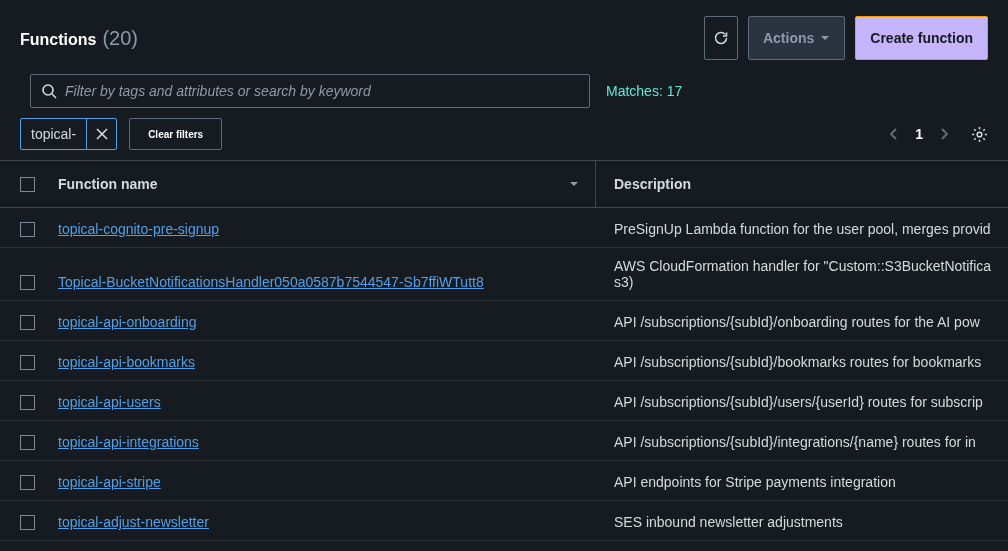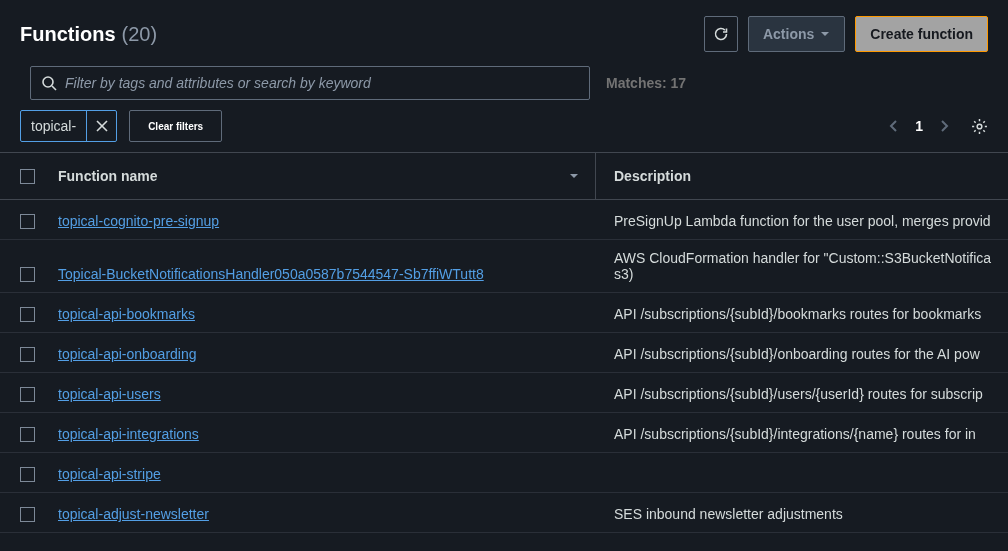--- a/index.html
+++ b/index.html
@@ -13,42 +13,42 @@
     overflow: hidden;
   }
   .container { padding: 16px 20px 0 20px; }
   .header-row {
     display: flex;
     align-items: center;
     justify-content: space-between;
     margin-bottom: 14px;
   }
   .title-group { display: flex; align-items: baseline; gap: 6px; }
-  .title { font-size: 20px; font-weight: 700; color: #ffffff; }
+  .title { font-size: 16px; font-weight: 700; color: #ffffff; }
   .count { font-size: 20px; font-weight: 400; color: #8d99a8; }
   .right-controls { display: flex; align-items: center; gap: 10px; }
   .last-fetched { color: #d5dbdb; font-size: 14px; }
   .btn {
     display: inline-flex;
     align-items: center;
     justify-content: center;
     gap: 6px;
-    height: 36px;
+    height: 44px;
     padding: 0 14px;
     border: 1px solid #5f6b7a;
     background: transparent;
     color: #d5dbdb;
     font-size: 14px;
     font-weight: 700;
     cursor: pointer;
     border-radius: 2px;
   }
   .btn-icon { width: 34px; padding: 0; }
   .btn-actions { background: #2a3440; color: #8d99a8; }
-  .btn-primary { background: #a3a3a3; border-color: #ff9900; color: #16191f; }
+  .btn-primary { background: #c4b5fd; border-color: #ff9900; color: #16191f; }
   .search-row { display: flex; align-items: center; gap: 16px; margin-bottom: 10px; }
   .search-box {
     flex: 0 0 560px;
     display: flex;
     align-items: center;
     height: 34px;
     border: 1px solid #5f6b7a;
     border-radius: 2px;
     padding: 0 10px;
     gap: 8px;
@@ -58,21 +58,21 @@
   .search-box input {
     flex: 1;
     background: transparent;
     border: none;
     outline: none;
     color: #d5dbdb;
     font-style: italic;
     font-size: 14px;
   }
   .search-box input::placeholder { color: #8d99a8; font-style: italic; }
-  .matches { color: #737373; font-weight: bold; }
+  .matches { color: #5eead4; }
   .filter-row {
     display: flex;
     align-items: center;
     justify-content: space-between;
     margin-bottom: 10px;
   }
   .filter-left { display: flex; align-items: center; gap: 12px; }
   .filter-chip {
     display: flex;
     align-items: center;
@@ -260,49 +260,50 @@
         <div class="col-check">
           <input type="checkbox" style="">
         </div>
         <div class="fn-name"><a>Topical-BucketNotificationsHandler050a0587b7544547-Sb7ffiWTutt8</a></div>
         <div class="fn-desc" style="white-space: normal;">AWS CloudFormation handler for "Custom::S3BucketNotifica<br>s3)</div>
       </div>
       <div class="row">
         <div class="col-check">
           <input type="checkbox" style="">
         </div>
+        <div class="fn-name"><a>topical-api-onboarding</a></div>
+        <div class="fn-desc">API /subscriptions/{subId}/onboarding routes for the AI pow</div>
+      </div>
+      <div class="row">
+        <div class="col-check">
+          <input type="checkbox" style="">
+        </div>
         <div class="fn-name"><a>topical-api-bookmarks</a></div>
         <div class="fn-desc">API /subscriptions/{subId}/bookmarks routes for bookmarks</div>
       </div>
       <div class="row">
         <div class="col-check">
           <input type="checkbox" style="">
         </div>
-        <div class="fn-name"><a>topical-api-onboarding</a></div>
-        <div class="fn-desc">API /subscriptions/{subId}/onboarding routes for the AI pow</div>
-      </div>
-      <div class="row">
-        <div class="col-check">
-          <input type="checkbox" style="">
-        </div>
         <div class="fn-name"><a>topical-api-users</a></div>
         <div class="fn-desc">API /subscriptions/{subId}/users/{userId} routes for subscrip</div>
       </div>
       <div class="row">
         <div class="col-check">
           <input type="checkbox" style="">
         </div>
         <div class="fn-name"><a>topical-api-integrations</a></div>
         <div class="fn-desc">API /subscriptions/{subId}/integrations/{name} routes for in</div>
       </div>
       <div class="row">
         <div class="col-check">
           <input type="checkbox" style="">
         </div>
         <div class="fn-name"><a>topical-api-stripe</a></div>
+        <div class="fn-desc">API endpoints for Stripe payments integration</div>
       </div>
       <div class="row">
         <div class="col-check">
           <input type="checkbox" style="">
         </div>
         <div class="fn-name"><a>topical-adjust-newsletter</a></div>
         <div class="fn-desc">SES inbound newsletter adjustments</div>
       </div>
     </div>
 </div>

